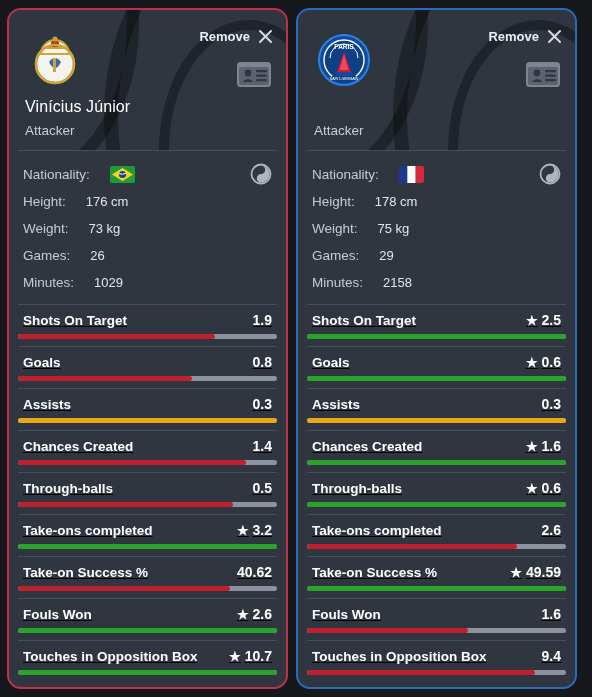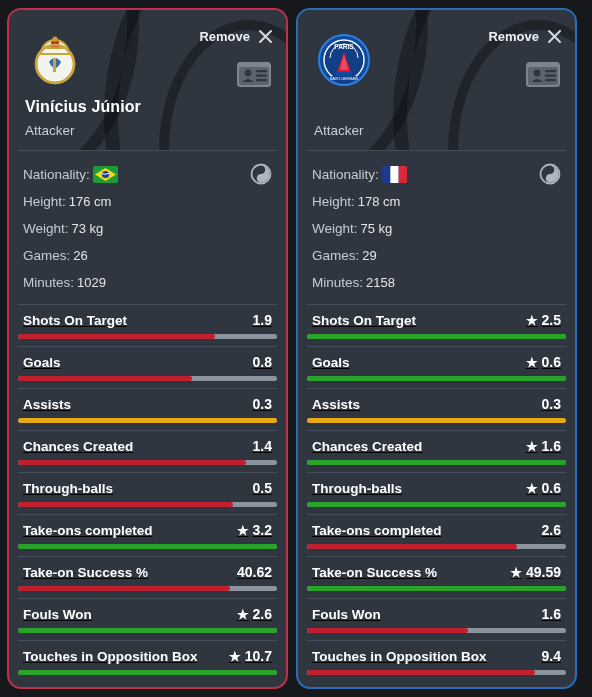--- a/index.html
+++ b/index.html
@@ -79,21 +79,21 @@
     right: 14px;
     top: 50px;
   }
 
   .player-name {
     position: absolute;
     left: 16px;
     bottom: 34px;
     color: #ffffff;
     font-size: 16px;
-    font-weight: bold;
+    font-weight: normal;
     letter-spacing: .1px;
   }
   .player-role {
     position: absolute;
     left: 16px;
     bottom: 12px;
     color: #c9cfd7;
     font-size: 13.5px;
     text-align: center;
   }
@@ -107,21 +107,21 @@
 
   
   .bio {
     position: relative;
     padding: 10px 14px 8px 14px;
     flex: none;
   }
   .bio-row {
     display: flex;
     align-items: center;
-    gap: 3px;
+    gap: 20px;
     height: 27px;
     color: #c5ccd5;
     font-size: 13.5px;
   }
   .bio-row .val {
     color: #e5e5e5;
     font-weight: normal;
     font-size: 13px;
   }
   .flag {

